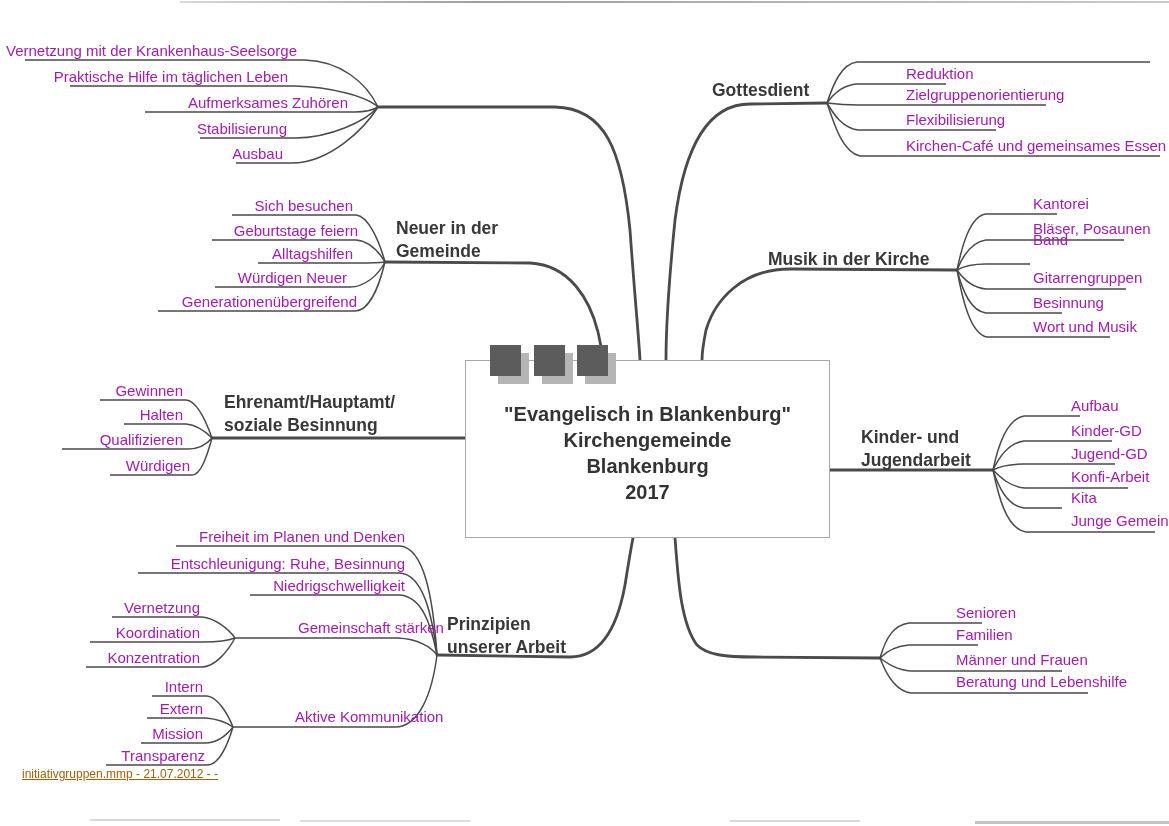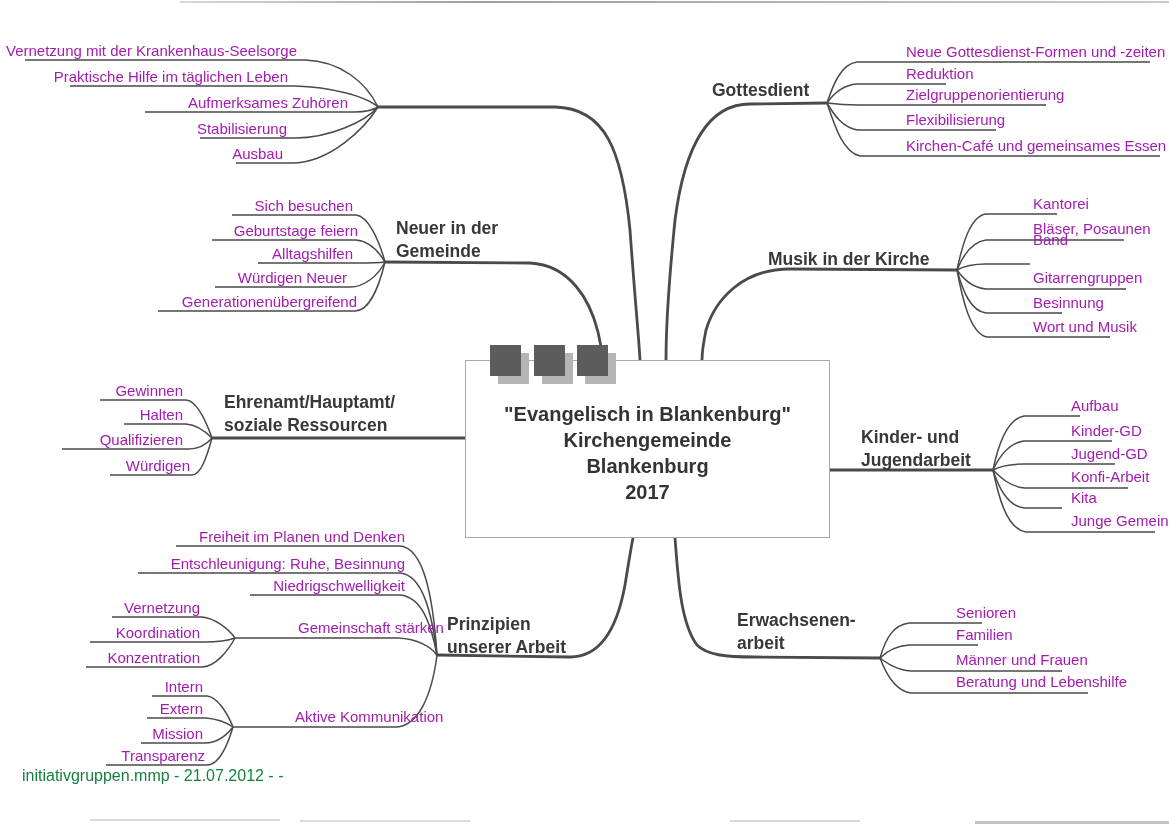--- a/index.html
+++ b/index.html
@@ -13,21 +13,21 @@
          color:#383838;white-space:nowrap;}
   .item{position:absolute;font-size:15px;line-height:16px;color:#a21caf;white-space:nowrap;margin-left:48px;}
   .r{text-align:right;}
   .center-box{position:absolute;left:465px;top:360px;width:365px;height:178px;
       background:#fff;border:1px solid #a8a8a8;box-sizing:border-box;
       display:flex;flex-direction:column;justify-content:center;align-items:center;
       text-align:center;font-weight:bold;font-size:20px;line-height:26px;color:#333;
       padding-top:8px;}
   .sq{position:absolute;width:31px;height:31px;background:#5c5c5c;
       box-shadow:8px 8px 0 #b5b5b5;}
-  .footer{position:absolute;left:22px;top:767px;font-size:16px;color:#15803d;}
+  .footer{position:absolute;left:22px;top:767px;font-size:12px;color:#a16207;text-decoration:underline;}
   .artifact{position:absolute;pointer-events:none;}
 </style>
 </head>
 <body>
 
 <div class="stage">
 
   <svg class="wires" width="1169" height="826" viewBox="0 0 1169 826">
 
     <g>
@@ -122,39 +122,35 @@
   <div class="sq" style="left:490px;top:345px"></div>
   <div class="sq" style="left:534px;top:345px"></div>
   <div class="sq" style="left:577px;top:345px"></div>
 
   <div class="topic" style="left:396px;top:217px">
     <div>Neuer in der</div>
     <div>Gemeinde</div>
   </div>
   <div class="topic" style="left:224px;top:391px">
     <div>Ehrenamt/Hauptamt/</div>
-    <div>soziale Ressourcen</div>
+    <div>soziale Besinnung</div>
   </div>
   <div class="topic" style="left:447px;top:613px">
     <div>Prinzipien</div>
     <div>unserer Arbeit</div>
   </div>
   <div class="topic" style="left:712px;top:79px">
     <div>Gottesdient</div>
   </div>
   <div class="topic" style="left:768px;top:248px">
     <div>Musik in der Kirche</div>
   </div>
   <div class="topic" style="left:861px;top:426px">
     <div>Kinder- und</div>
     <div>Jugendarbeit</div>
-  </div>
-  <div class="topic" style="left:737px;top:609px">
-    <div>Erwachsenen-</div>
-    <div>arbeit</div>
   </div>
 
   <div class="item r" style="right:872px;top:43px">Vernetzung mit der Krankenhaus-Seelsorge</div>
   <div class="item r" style="right:881px;top:69px">Praktische Hilfe im täglichen Leben</div>
   <div class="item r" style="right:821px;top:95px">Aufmerksames Zuhören</div>
   <div class="item r" style="right:882px;top:121px">Stabilisierung</div>
   <div class="item r" style="right:886px;top:146px">Ausbau</div>
 
   <div class="item r" style="right:816px;top:198px">Sich besuchen</div>
   <div class="item r" style="right:811px;top:223px">Geburtstage feiern</div>
@@ -173,21 +169,20 @@
   <div class="item" style="left:250px;top:620px">Gemeinschaft stärken</div>
   <div class="item r" style="right:969px;top:600px">Vernetzung</div>
   <div class="item r" style="right:969px;top:625px">Koordination</div>
   <div class="item r" style="right:969px;top:650px">Konzentration</div>
   <div class="item" style="left:247px;top:709px">Aktive Kommunikation</div>
   <div class="item r" style="right:966px;top:679px">Intern</div>
   <div class="item r" style="right:966px;top:701px">Extern</div>
   <div class="item r" style="right:966px;top:726px">Mission</div>
   <div class="item r" style="right:964px;top:748px">Transparenz</div>
 
-  <div class="item" style="left:858px;top:44px">Neue Gottesdienst-Formen und -zeiten</div>
   <div class="item" style="left:858px;top:66px">Reduktion</div>
   <div class="item" style="left:858px;top:87px">Zielgruppenorientierung</div>
   <div class="item" style="left:858px;top:112px">Flexibilisierung</div>
   <div class="item" style="left:858px;top:138px">Kirchen-Café und gemeinsames Essen</div>
 
   <div class="item" style="left:985px;top:196px">Kantorei</div>
   <div class="item" style="left:985px;top:221px">Bläser, Posaunen</div>
   <div class="item" style="left:985px;top:232px">Band</div>
   <div class="item" style="left:985px;top:270px">Gitarrengruppen</div>
   <div class="item" style="left:985px;top:295px">Besinnung</div>

